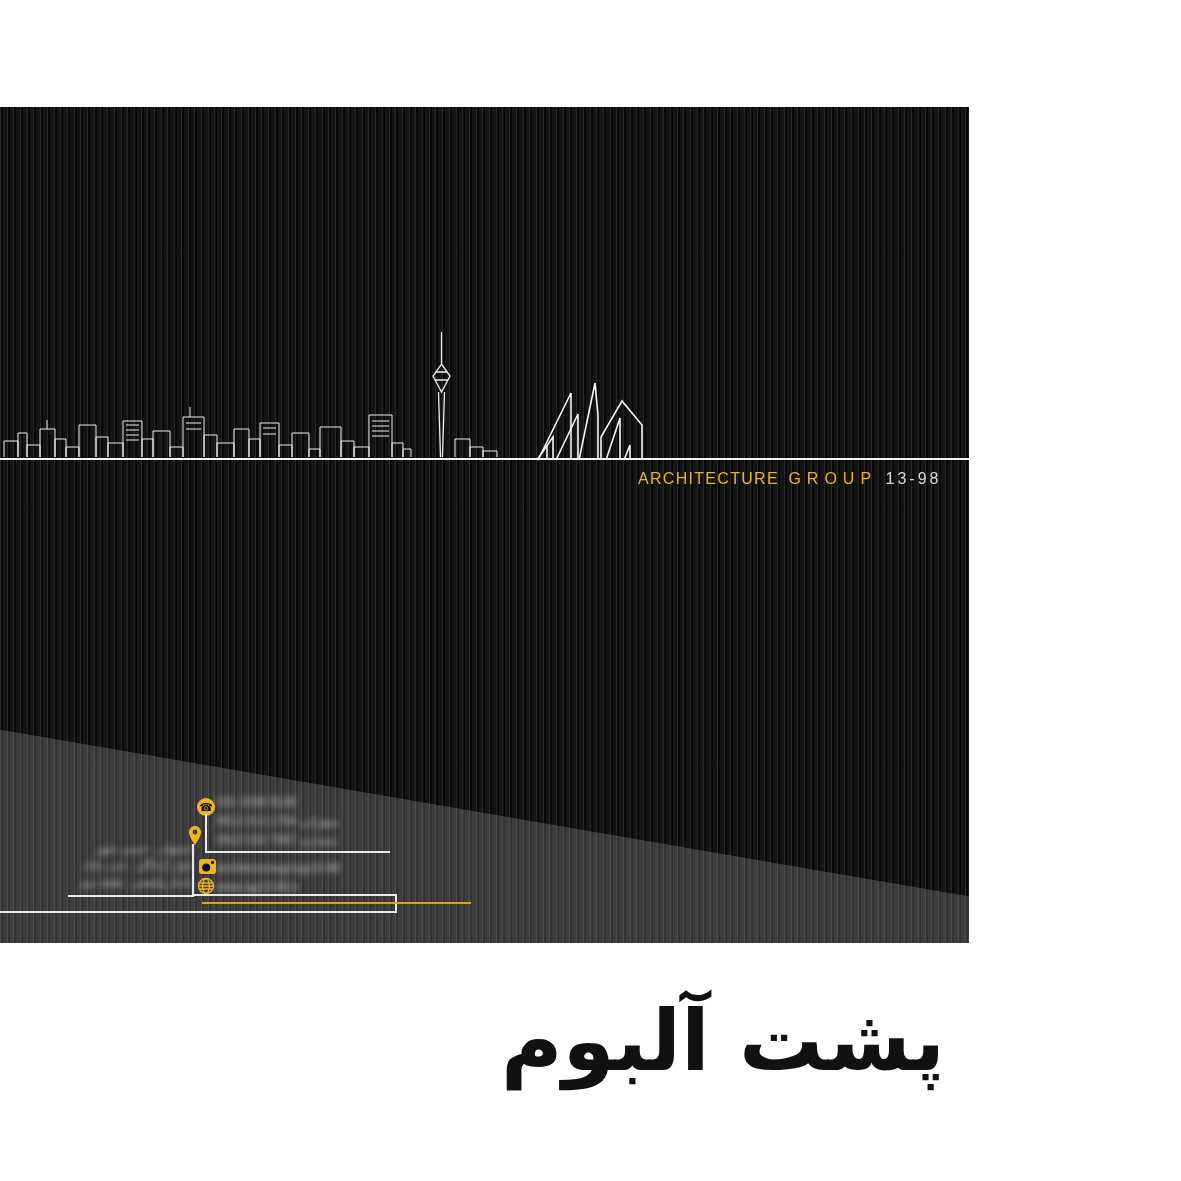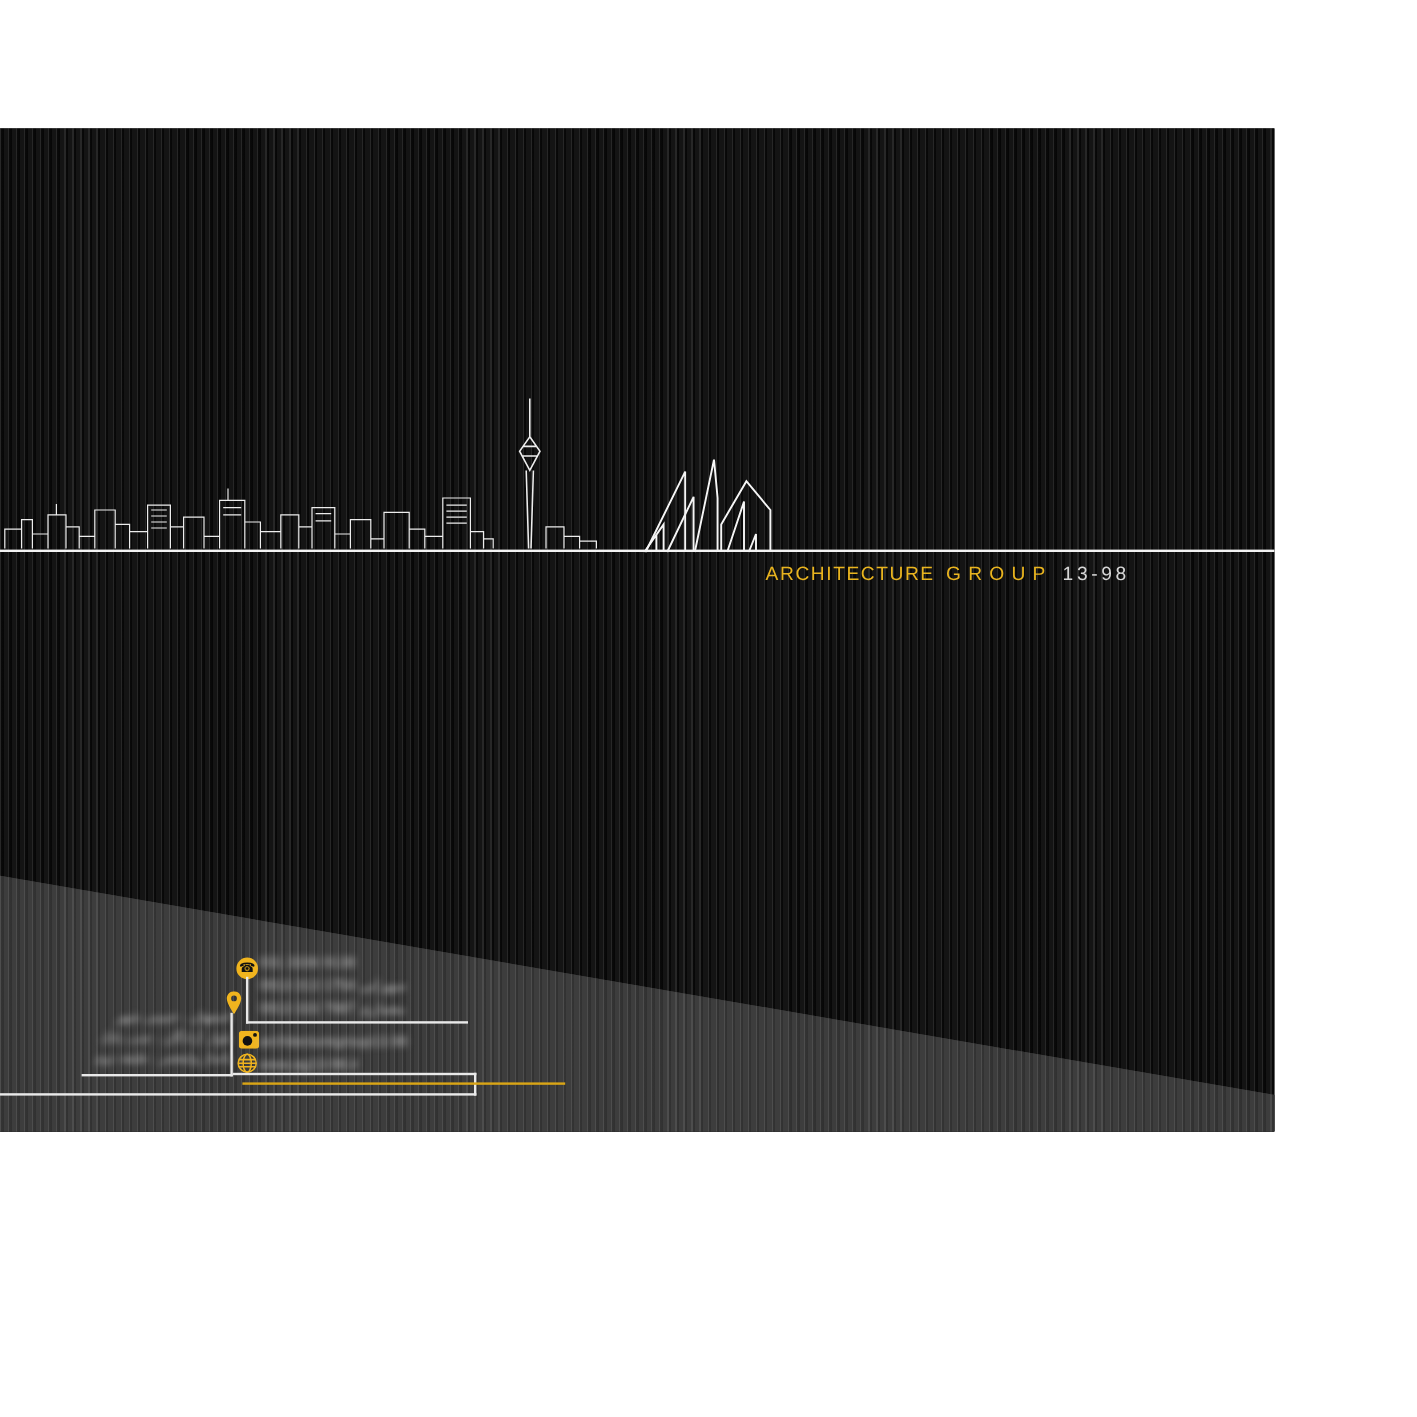--- a/index.html
+++ b/index.html
@@ -1,18 +1,18 @@
 <!DOCTYPE html>
 <html><head>
 <meta charset="utf-8">
 <style>
   * { margin:0; padding:0; box-sizing:border-box; }
   html,body { background:#ffffff; }
   .page {
-    position:relative; width:1062px; height:1181px; background:#ffffff;
+    position:relative; width:969px; height:1181px; background:#ffffff;
     overflow:hidden; font-family:"Liberation Sans", sans-serif;
   }
   
   .panel {
     position:absolute; left:0; top:107px; width:1181px; height:836px;
     background-color:#090909;
     background-image:repeating-linear-gradient(90deg,
       #272727 0px, #272727 1px,
       #0a0a0a 1px, #060606 3px,
       #141414 3px, #141414 6.7px);
@@ -154,14 +154,15 @@
     <div class="addr blurred">
       <div>اصفهان ، خمینی شهر</div>
       <div>بلوار آزادگان ، جنب بانک</div>
       <div>پاساژ ولیعصر ، طبقه دوم</div>
     </div>
 
     <div class="insta blurred">architecturegroup13.98</div>
     <div class="web blurred">www.ag13-98.ir</div>
   </div>
 
+  <div class="title-fa">پشت آلبوم</div>
 
 </div>
 
 </body></html>

